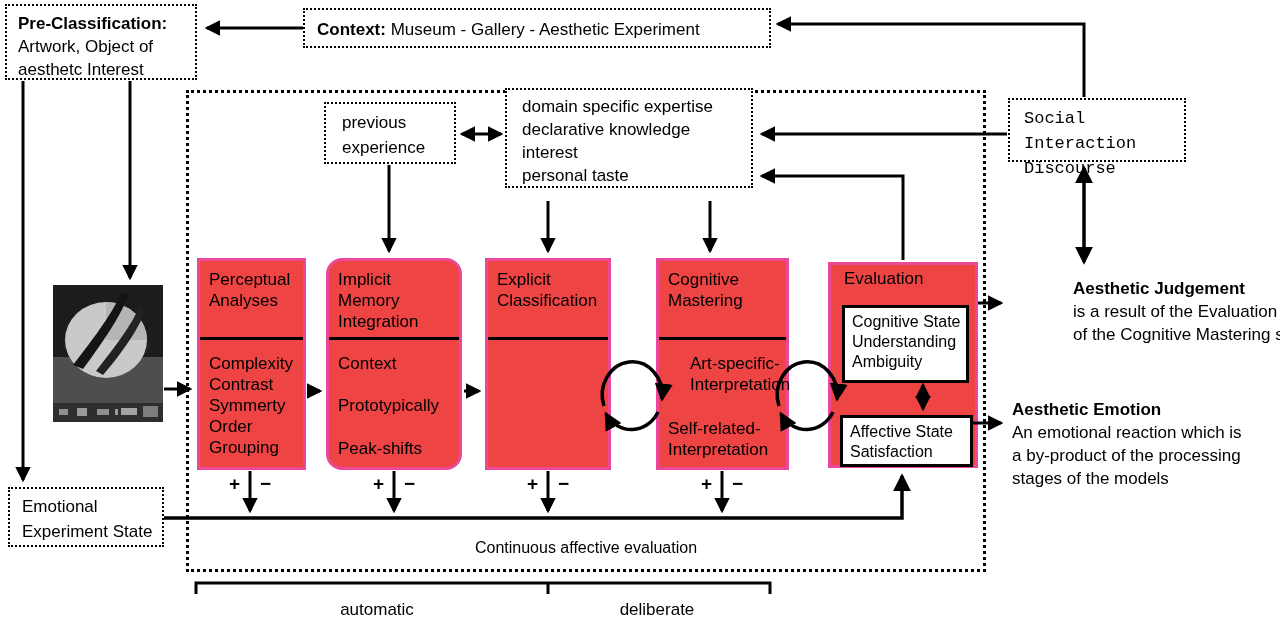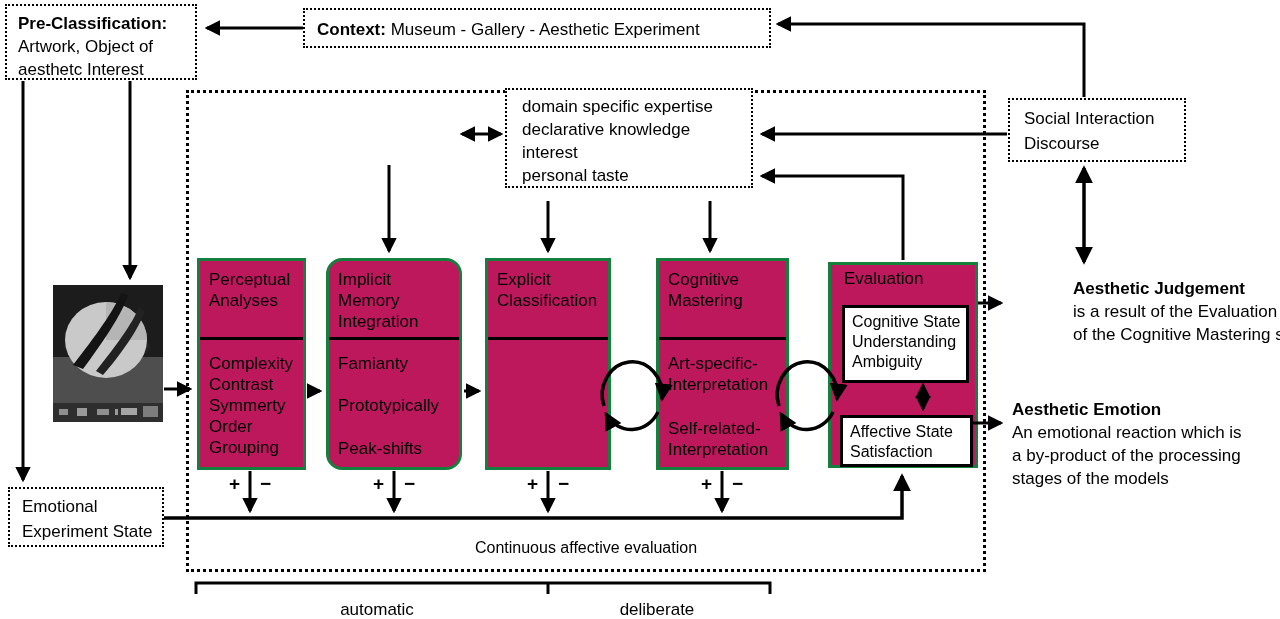--- a/index.html
+++ b/index.html
@@ -2,21 +2,21 @@
 <html><head>
 <meta charset="utf-8">
 <style>
   html,body{margin:0;padding:0;background:#fff;}
   .canvas{position:relative;width:1280px;height:619px;background:#ffffff;
           font-family:"Liberation Sans",sans-serif;color:#000;overflow:hidden;}
   .abs{position:absolute;box-sizing:border-box;}
   .ws{white-space:pre-line;}
   .box-dashed{border:2px dotted #000;background:#fff;}
   .container-dashed{border:3px dotted #000;background:transparent;}
-  .box-solid{border:3px solid #15803d;background:#be185d;}
+  .box-solid{border:3px solid #ec4899;background:#ef4444;}
   .stage-title{height:79px;border-bottom:3px solid #000;box-sizing:border-box;
                padding:8px 2px 0 9px;font-size:17px;line-height:21px;}
   .stage-items{padding:13px 0 0 9px;font-size:17px;line-height:21px;}
   .itm{white-space:pre-line;}
   .t17{font-size:17px;line-height:23px;}
   .t16{font-size:16px;line-height:21px;}
   .bold{font-weight:bold;}
   .sign{position:absolute;font-size:19px;font-weight:bold;line-height:14px;}
   .overlay{position:absolute;left:0;top:0;z-index:5;pointer-events:none;}
   .lvl{z-index:2;}
@@ -34,29 +34,33 @@
   <div class="abs box-dashed lvl" style="left:5px;top:4px;width:192px;height:76px;padding:6px 4px 0 11px;">
     <div class="t17 bold">Pre-Classification:</div>
     <div class="t17 ws">Artwork, Object of
 aesthetc Interest</div>
   </div>
 
   <div class="abs box-dashed lvl" style="left:303px;top:8px;width:468px;height:40px;padding:8px 4px 0 12px;">
     <span class="t17 bold">Context:</span><span class="t17"> Museum - Gallery - Aesthetic Experiment</span>
   </div>
 
+  <div class="abs box-dashed lvl" style="left:324px;top:102px;width:132px;height:62px;padding:6px 0 0 16px;font-size:17px;line-height:25px;">
+    <div class="ws">previous
+experience</div>
+  </div>
 
   <div class="abs box-dashed lvl" style="left:505px;top:88px;width:248px;height:100px;padding:5px 0 0 15px;font-size:17px;line-height:23px;">
     <div class="ws">domain specific expertise
 declarative knowledge
 interest
 personal taste</div>
   </div>
 
-  <div class="abs box-dashed lvl" style="left:1008px;top:98px;width:178px;height:64px;padding:6px 0 0 14px;font-size:17px;line-height:25px;">
+  <div class="abs box-dashed lvl" style="left:1008px;top:98px;width:178px;height:64px;padding:6px 0 0 14px;font-size:17px;line-height:25px;font-family:Liberation Mono, monospace;">
     <div class="ws">Social Interaction
 Discourse</div>
   </div>
 
   <div class="abs box-dashed lvl" style="left:8px;top:487px;width:156px;height:60px;padding:5px 0 0 12px;font-size:17px;line-height:25px;">
     <div class="ws">Emotional
 Experiment State</div>
   </div>
 
   <svg class="abs lvl" style="left:53px;top:285px;" width="110" height="137" viewBox="0 0 110 137">
@@ -86,36 +90,36 @@
 Order
 Grouping</div>
     </div>
   </div>
 
   <div class="abs box-solid lvl" style="left:326px;top:258px;width:136px;height:212px;border-radius:16px;">
     <div class="stage-title ws">Implicit
 Memory
 Integration</div>
     <div class="stage-items">
-      <div class="itm" style="margin-bottom:21px;">Famianty</div>
+      <div class="itm" style="margin-bottom:21px;">Context</div>
       <div class="itm" style="margin-bottom:22px;">Prototypically</div>
       <div class="itm">Peak-shifts</div>
     </div>
   </div>
 
   <div class="abs box-solid lvl" style="left:485px;top:258px;width:126px;height:212px;">
     <div class="stage-title ws">Explicit
 Classification</div>
   </div>
 
   <div class="abs box-solid lvl" style="left:656px;top:258px;width:133px;height:212px;">
     <div class="stage-title ws">Cognitive
 Mastering</div>
     <div class="stage-items">
-      <div class="itm" style="margin-bottom:23px;">Art-specific-
+      <div class="itm" style="margin-bottom:23px;margin-left:22px;">Art-specific-
 Interpretation</div>
       <div class="itm">Self-related-
 Interpretation</div>
     </div>
   </div>
 
   <div class="abs box-solid lvl" style="left:828px;top:262px;width:150px;height:206px;">
     <div style="padding:4px 0 0 13px;font-size:17px;">Evaluation</div>
     <div class="innerbox ws" style="left:11px;top:40px;width:127px;height:78px;">Cognitive State
 Understanding

